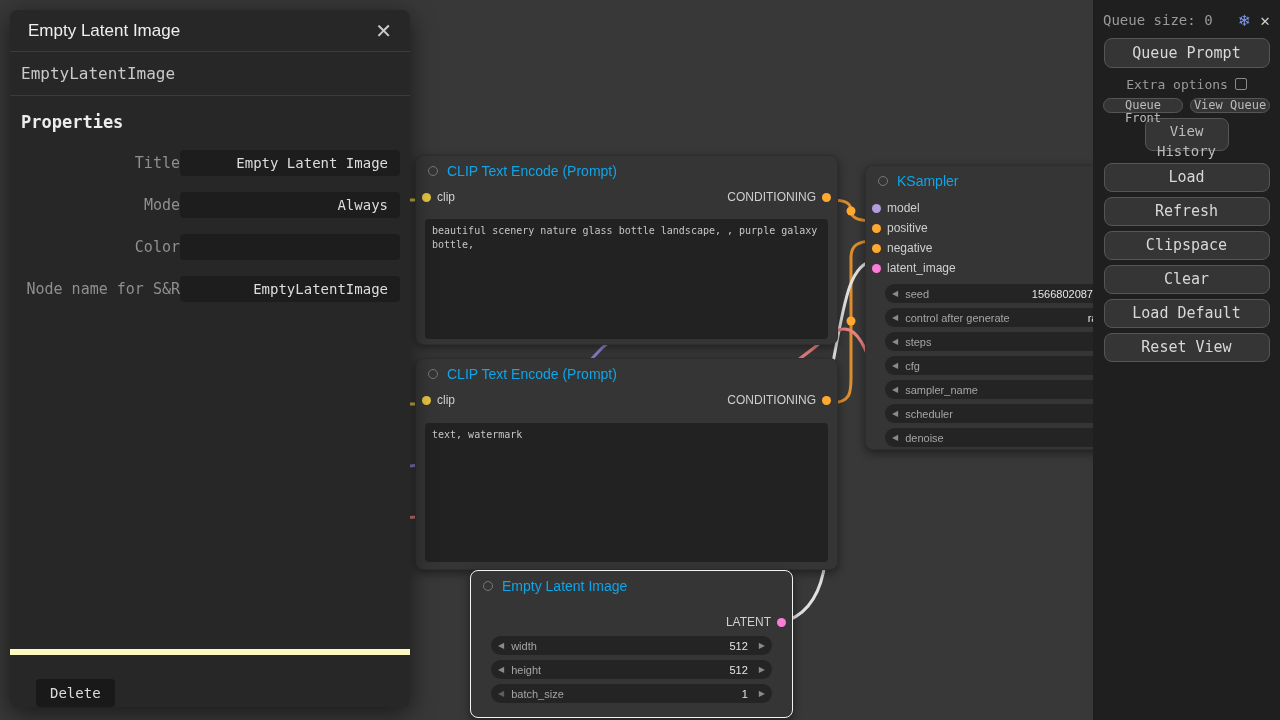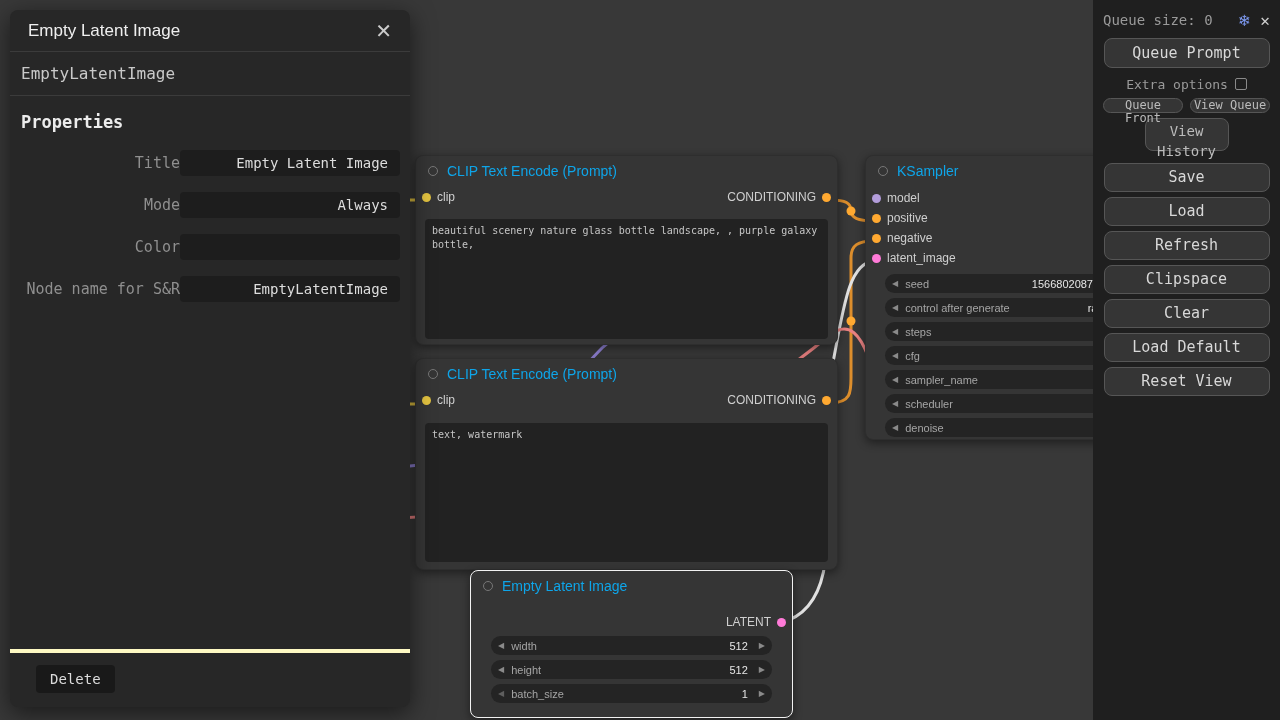--- a/index.html
+++ b/index.html
@@ -53,22 +53,22 @@
   .panel-close { margin-left:auto; color:#cccccc; font-size:20px; cursor:pointer; }
   .panel-sub { height:44px; border-bottom:1px solid #3b3b3b; display:flex; align-items:center;
                padding:0 11px; color:#c9c9c9; font-size:16px; }
   .panel-section { padding:16px 11px 2px; color:#ececec; font-weight:bold; font-size:17px; }
   .prop-row { display:flex; align-items:center; padding:8px 10px;text-align:right; }
   .prop-label { width:160px; color:#8f8f8f; font-size:15px; line-height:1.35; }
   .prop-field { flex:1; height:26px; background:#1d1d1d; border-radius:4px; color:#dddddd;
                 font-size:14px; display:flex; align-items:center; justify-content:flex-end;
                 padding:0 12px; overflow:hidden; white-space:nowrap; }
   .panel-footer { position:absolute; left:0; right:0; bottom:0; height:58px;
-                  border-top:4px solid #fef9c3; display:flex; align-items:flex-start;
-                  padding:12px 26px; }
+                  border-top:6px solid #fef9c3; display:flex; align-items:flex-end;
+                  padding:0 26px; }
   .delete-btn { background:#191919; border:none; border-radius:4px; color:#dcdcdc;
                 font-family:"DejaVu Sans Mono", monospace; font-size:14px;
                 padding:6px 14px; cursor:pointer; }
 
   
   .sidebar { position:absolute; left:1093px; top:0; width:187px; height:720px;
              background:#1f1f1f; z-index:6; padding:7px 10px 0; }
   .queue-row { display:flex; align-items:center; height:26px; color:#9a9a9a; font-size:14px; }
   .logo-icon { margin-left:auto; color:#7f9cf5; font-size:17px; }
   .menu-close { color:#cfcfcf; font-size:16px; margin-left:11px; cursor:pointer; }
@@ -134,21 +134,21 @@
         <span>clip</span>
       </span>
       <span class="slot">
         <span>CONDITIONING</span>
         <span class="dot cond"></span>
       </span>
     </div>
     <textarea class="prompt" style="top: 64px; height: 139px;" spellcheck="false">text, watermark</textarea>
   </div>
 
-  <div class="node" style="left:865px; top:155px; width:280px; height:285px;">
+  <div class="node" style="left:865px; top:165px; width:280px; height:285px;">
     <div class="node-header">
       <span class="collapse-dot"></span>
       <span>KSampler</span>
     </div>
     <div class="in-col">
       <span class="slot">
         <span class="dot model"></span>
         <span>model</span>
       </span>
       <span class="slot">
@@ -273,21 +273,20 @@
     <div class="extra-row">
       <span>Extra options</span>
       <span class="chk"></span>
     </div>
     <div class="small-row">
       <button class="btn btn-small">Queue Front</button>
       <button class="btn btn-small">View Queue</button>
     </div>
     <button class="btn btn-history">View History</button>
     <div class="stack">
-      <button class="btn btn-stack">Save</button>
       <button class="btn btn-stack">Load</button>
       <button class="btn btn-stack">Refresh</button>
       <button class="btn btn-stack">Clipspace</button>
       <button class="btn btn-stack">Clear</button>
       <button class="btn btn-stack">Load Default</button>
       <button class="btn btn-stack">Reset View</button>
     </div>
   </div>
 
 </div>

